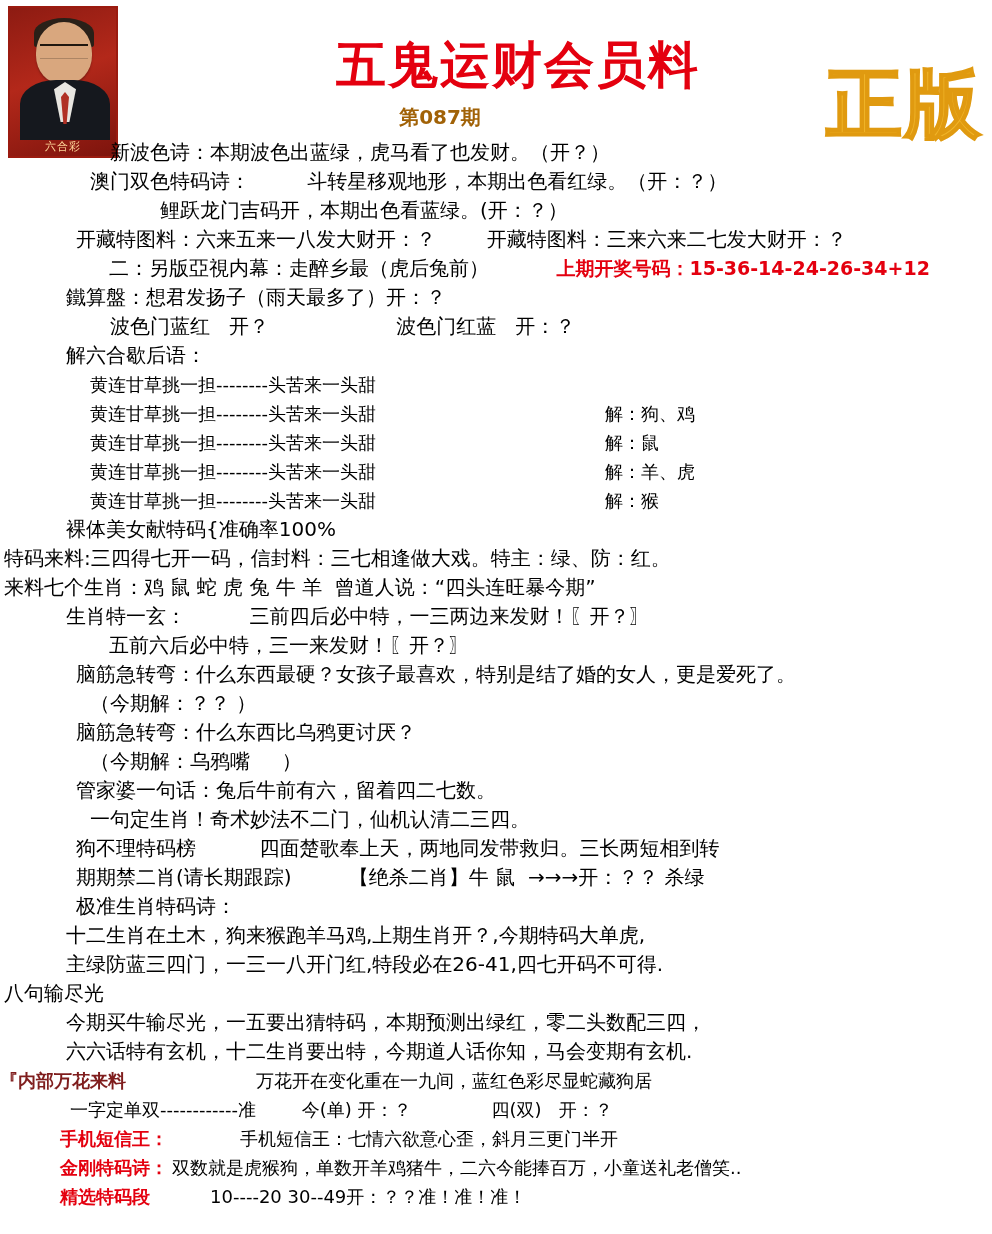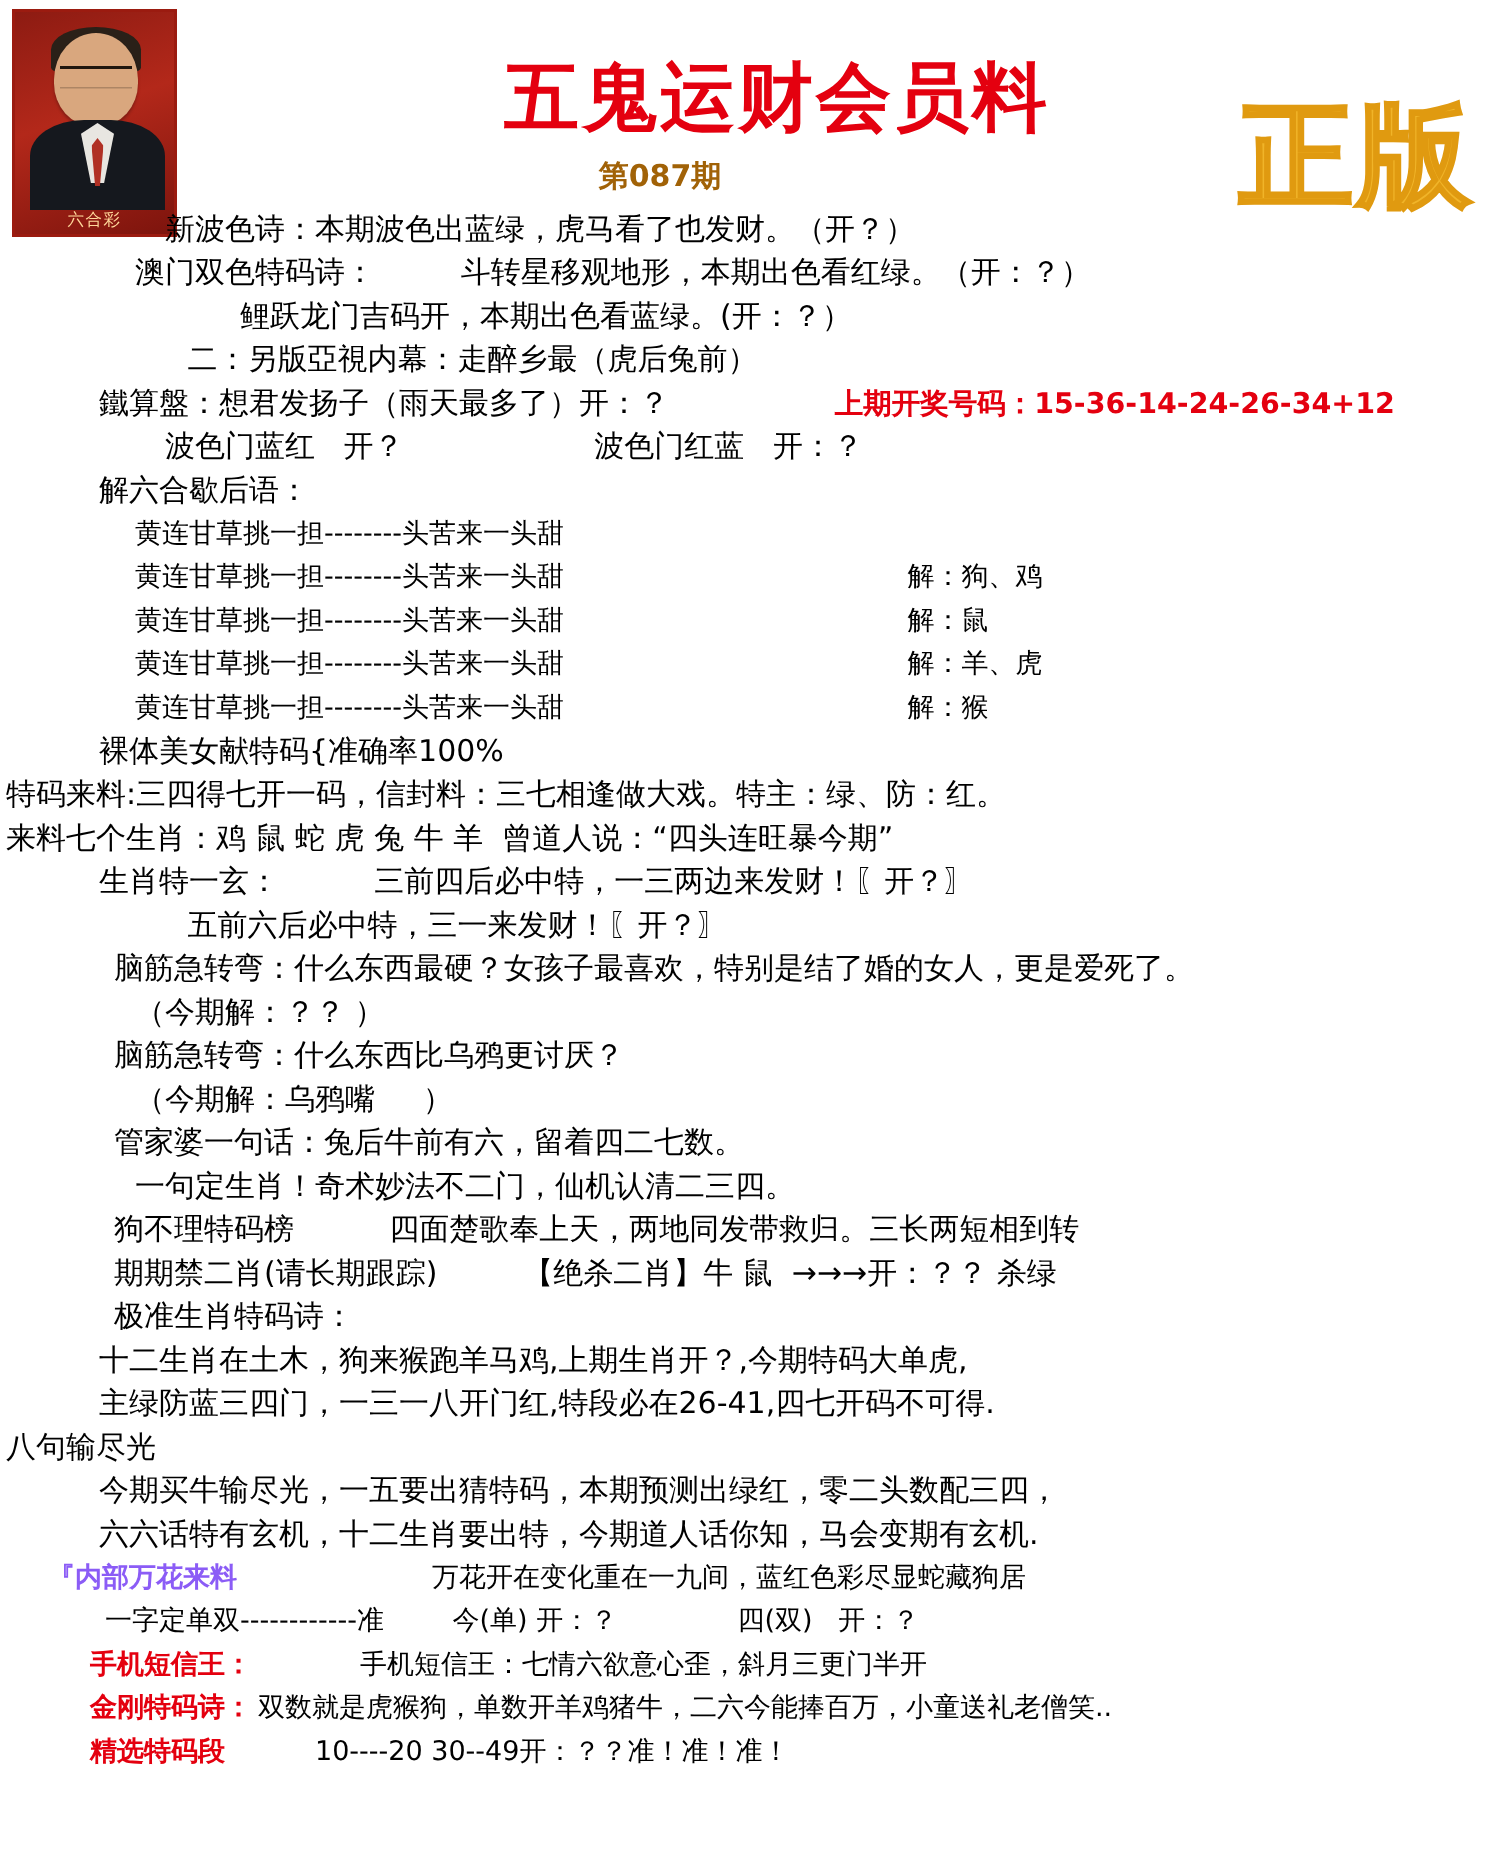--- a/index.html
+++ b/index.html
@@ -145,21 +145,21 @@
     font-size: 20px;
     line-height: 29px;
     white-space: pre;
     color: #000;
   }
   .i0  { padding-left: 4px; }
   .i1  { padding-left: 66px; }
   .i2  { padding-left: 76px; }
   .i3  { padding-left: 90px; }
   .i4  { padding-left: 110px; }
-  .i5  { padding-left: 109px; margin-left: 16px; }
+  .i5  { padding-left: 109px; }
   .i6  { padding-left: 160px; }
   .row {
     display: flex;
     font-size: 18px;
     line-height: 29px;
     white-space: pre;
   }
   .grow { flex: 0 0 auto; }
 
   .prize {
@@ -190,20 +190,21 @@
 
   <div class="main-title">五鬼运财会员料</div>
   <div class="issue">第087期</div>
   <div class="stamp">正版</div>
 
   <div class="content">
     <div id="lines-top">
         <div class="line i4">新波色诗：本期波色出蓝绿，虎马看了也发财。（开？）</div>
         <div class="line i3">澳门双色特码诗：         斗转星移观地形，本期出色看红绿。（开：？）</div>
         <div class="line i6">鲤跃龙门吉码开，本期出色看蓝绿。(开：？）</div>
+        <div class="line i2">开藏特图料：六来五来一八发大财开：？        开藏特图料：三来六来二七发大财开：？</div>
         <div class="line i5">二：另版亞視内幕：走醉乡最（虎后兔前）</div>
         <div class="line i1">鐵算盤：想君发扬子（雨天最多了）开：？</div>
         <div class="line i4">波色门蓝红   开？                    波色门红蓝   开：？</div>
         <div class="line i1">解六合歇后语：</div>
       </div>
     <div id="riddles">
         <div class="row"><div class="grow i3" style="width: 440px;">黄连甘草挑一担--------头苦来一头甜</div><div class="grow" style="padding-left: 75px;"></div></div>
         <div class="row"><div class="grow i3" style="width: 440px;">黄连甘草挑一担--------头苦来一头甜</div><div class="grow" style="padding-left: 75px;">解：狗、鸡</div></div>
         <div class="row"><div class="grow i3" style="width: 440px;">黄连甘草挑一担--------头苦来一头甜</div><div class="grow" style="padding-left: 75px;">解：鼠</div></div>
         <div class="row"><div class="grow i3" style="width: 440px;">黄连甘草挑一担--------头苦来一头甜</div><div class="grow" style="padding-left: 75px;">解：羊、虎</div></div>
@@ -224,21 +225,21 @@
         <div class="line i2">狗不理特码榜          四面楚歌奉上天，两地同发带救归。三长两短相到转</div>
         <div class="line i2">期期禁二肖(请长期跟踪)         【绝杀二肖】牛 鼠  →→→开：？？ 杀绿</div>
         <div class="line i2">极准生肖特码诗：</div>
         <div class="line i1">十二生肖在土木，狗来猴跑羊马鸡,上期生肖开？,今期特码大单虎,</div>
         <div class="line i1">主绿防蓝三四门，一三一八开门红,特段必在26-41,四七开码不可得.</div>
         <div class="line i0">八句输尽光</div>
         <div class="line i1">今期买牛输尽光，一五要出猜特码，本期预测出绿红，零二头数配三四，</div>
         <div class="line i1">六六话特有玄机，十二生肖要出特，今期道人话你知，马会变期有玄机.</div>
       </div>
     <div id="footer-rows">
-        <div class="row" style="padding-left: 0px;"><span class="grow" style="color: #8b5cf6; font-weight: bold; padding-right: 130px; padding-left: 32px;">『内部万花来料</span><span class="grow">万花开在变化重在一九间，蓝红色彩尽显蛇藏狗居</span></div>
+        <div class="row" style="padding-left: 0px;"><span class="grow" style="color: #7f1d1d; font-weight: bold; padding-right: 130px;">『内部万花来料</span><span class="grow">万花开在变化重在一九间，蓝红色彩尽显蛇藏狗居</span></div>
         <div class="row" style="padding-left: 70px;"><span class="grow">一字定单双------------准        今(单) 开：？              四(双)   开：？</span></div>
         <div class="row" style="padding-left: 60px;"><span class="grow" style="color: rgb(228, 0, 15); font-weight: bold; padding-right: 72px;">手机短信王：</span><span class="grow">手机短信王：七情六欲意心歪，斜月三更门半开</span></div>
         <div class="row" style="padding-left: 60px;"><span class="grow" style="color: rgb(228, 0, 15); font-weight: bold; padding-right: 4px;">金刚特码诗：</span><span class="grow">双数就是虎猴狗，单数开羊鸡猪牛，二六今能捧百万，小童送礼老僧笑..</span></div>
         <div class="row" style="padding-left: 60px;"><span class="grow" style="color: rgb(228, 0, 15); font-weight: bold; padding-right: 60px;">精选特码段</span><span class="grow">10----20 30--49开：？？准！准！准！</span></div>
       </div>
 
   </div>
 
   <div class="prize">
     <span>上期开奖号码：</span><span class="nums">15-36-14-24-26-34+12</span>

